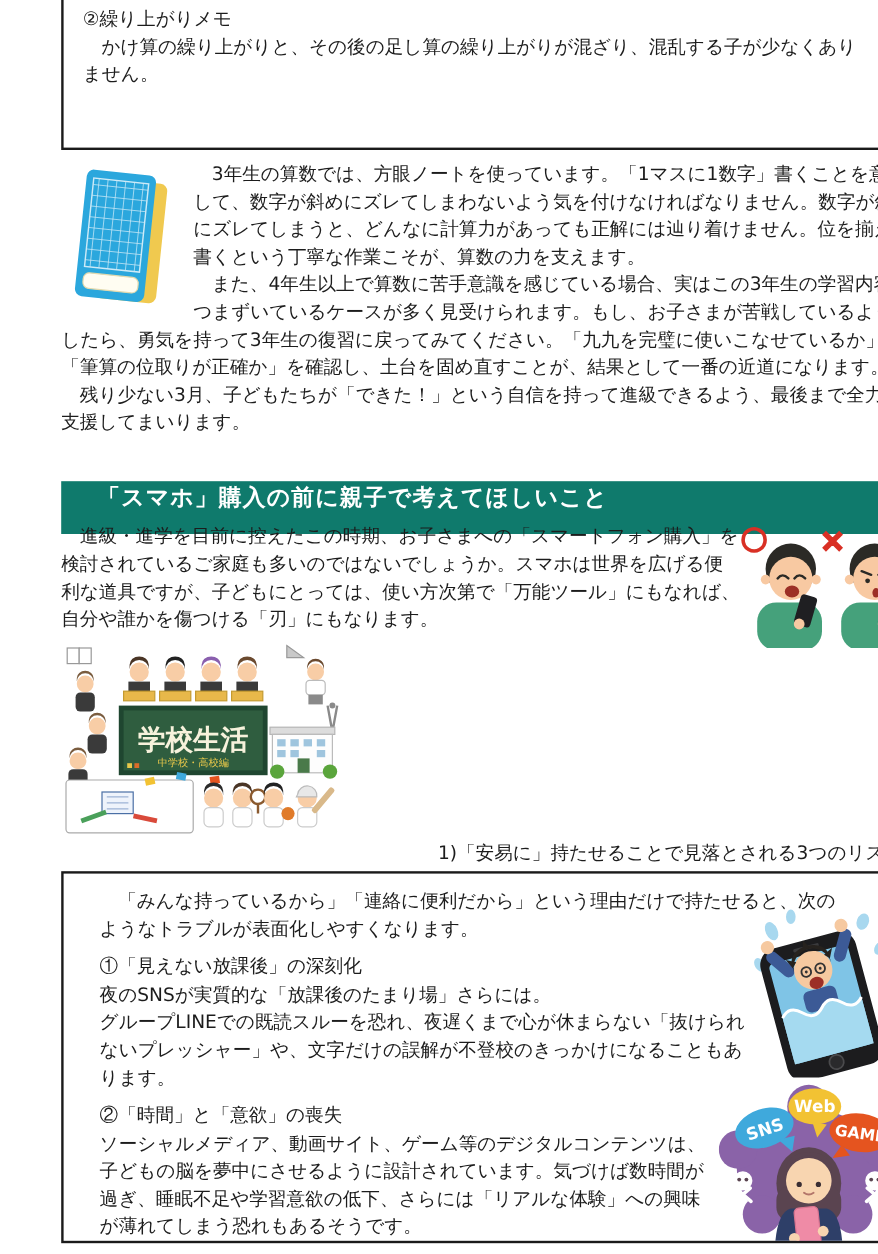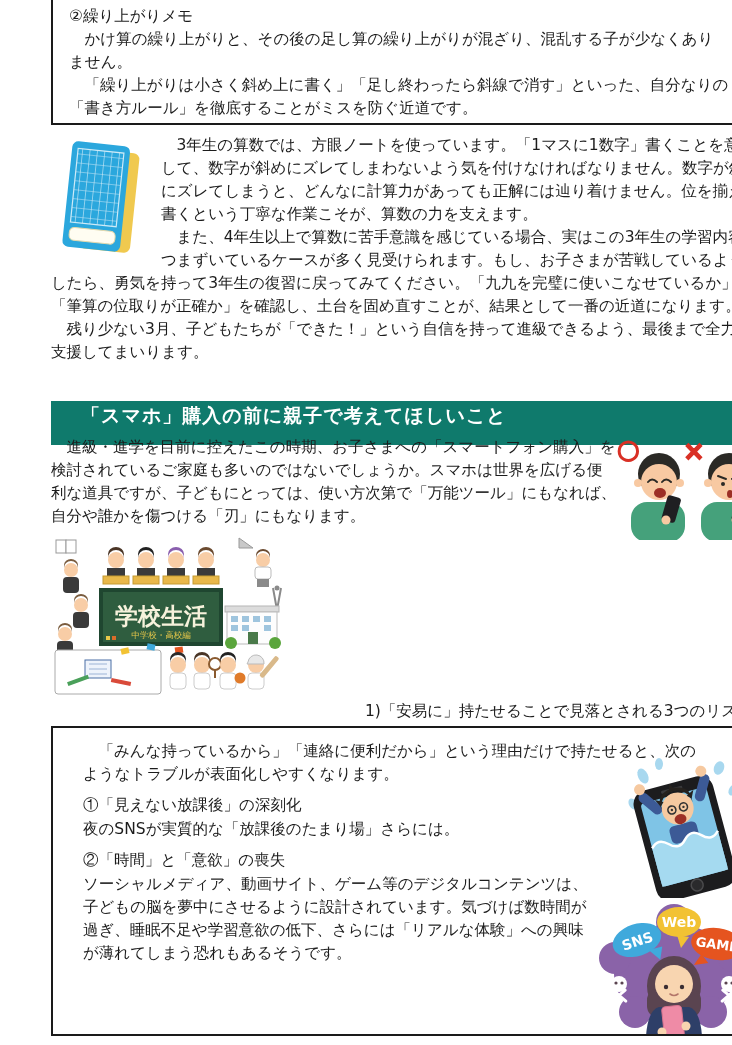--- a/index.html
+++ b/index.html
@@ -56,21 +56,20 @@
   svg text{font-family:"DejaVu Sans",sans-serif;}
 </style>
 </head>
 <body>
 
 <div class="page">
 
   <div class="memo-box">
     <p>②繰り上がりメモ</p>
     <p>　かけ算の繰り上がりと、その後の足し算の繰り上がりが混ざり、混乱する子が少なくありません。</p>
-    <p>　「繰り上がりは小さく斜め上に書く」「足し終わったら斜線で消す」といった、自分なりの「書き方ルール」を徹底することがミスを防ぐ近道です。</p>
   </div>
 
   <div class="math-section">
     <span class="notebook-wrap">
       <svg width="92" height="122" viewBox="0 0 92 122">
         <defs>
           <pattern id="grid" width="7.4" height="9" patternUnits="userSpaceOnUse">
             <rect width="7.4" height="9" fill="#2BA7DD"></rect>
             <path d="M0,0 H7.4 M0,0 V9" stroke="#cdeaf7" stroke-width="1.2" fill="none"></path>
           </pattern>
@@ -258,20 +257,21 @@
 
   <div class="risks-heading">
     <span>1)「安易に」持たせることで見落とされる3つのリスク</span>
   </div>
 
   <div class="risks-box">
     <p class="risks-intro">　「みんな持っているから」「連絡に便利だから」という理由だけで持たせると、次のようなトラブルが表面化しやすくなります。</p>
 
     <p class="risk-title">①「見えない放課後」の深刻化</p>
     <p class="risk1-body">夜のSNSが実質的な「放課後のたまり場」さらには。</p>
+    <p class="risk1-body">グループLINEでの既読スルーを恐れ、夜遅くまで心が休まらない「抜けられないプレッシャー」や、文字だけの誤解が不登校のきっかけになることもあります。</p>
 
     <p class="risk-title">②「時間」と「意欲」の喪失</p>
     <p class="risk2-body">ソーシャルメディア、動画サイト、ゲーム等のデジタルコンテンツは、子どもの脳を夢中にさせるように設計されています。気づけば数時間が過ぎ、睡眠不足や学習意欲の低下、さらには「リアルな体験」への興味が薄れてしまう恐れもあるそうです。</p>
 
     <span class="phone-img">
       <svg width="124" height="142" viewBox="0 0 124 142">
         <g fill="#a8d8ef">
           <ellipse cx="22" cy="20" rx="5" ry="8" transform="rotate(-25 22 20)"></ellipse>
           <ellipse cx="38" cy="8" rx="4" ry="6"></ellipse>
           <ellipse cx="98" cy="12" rx="5" ry="7" transform="rotate(20 98 12)"></ellipse>

